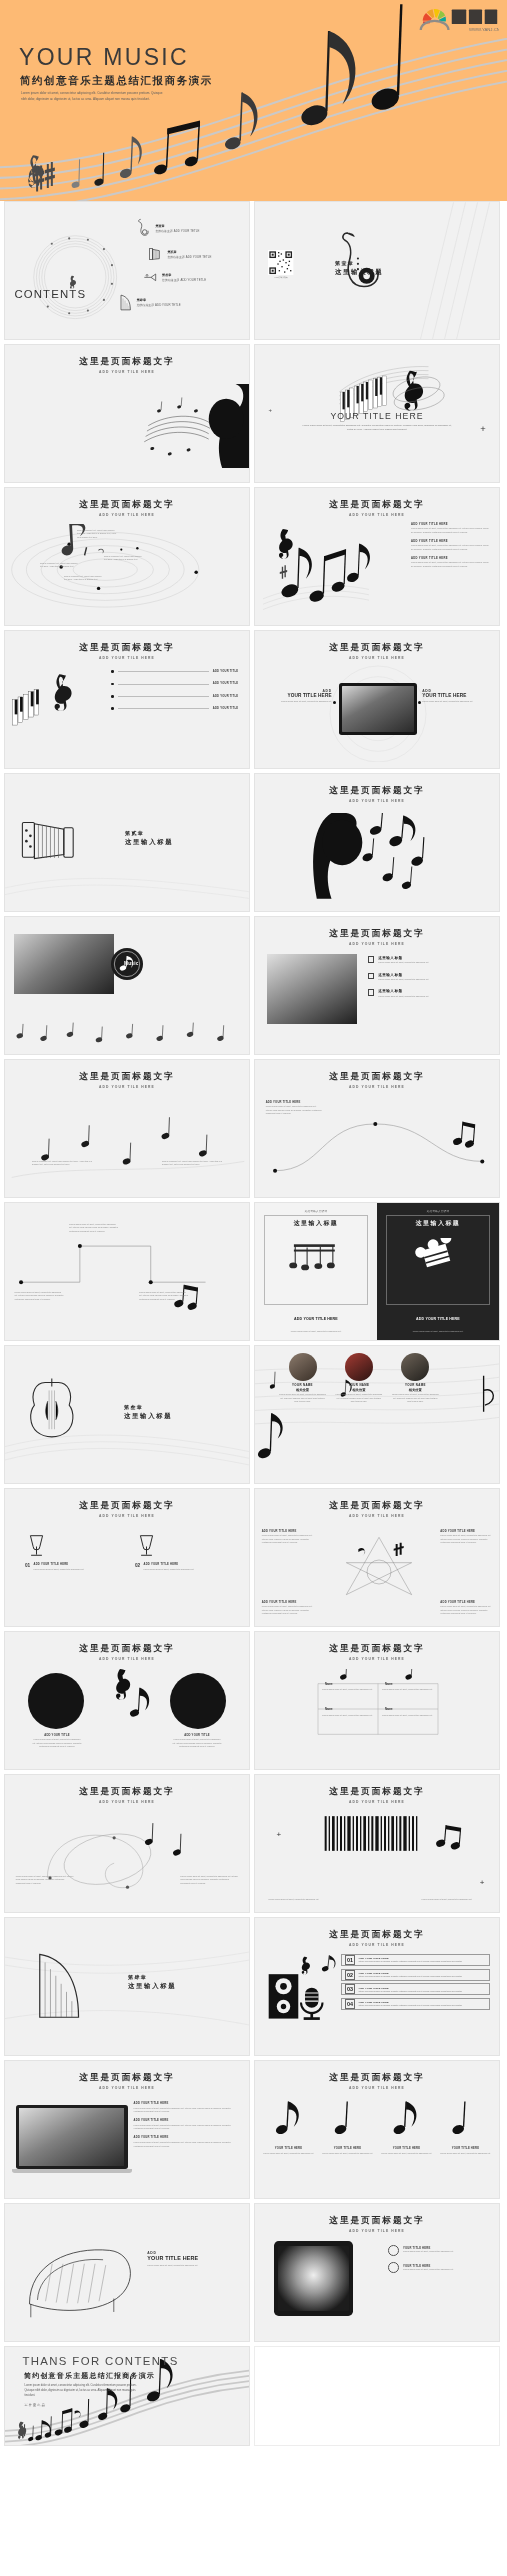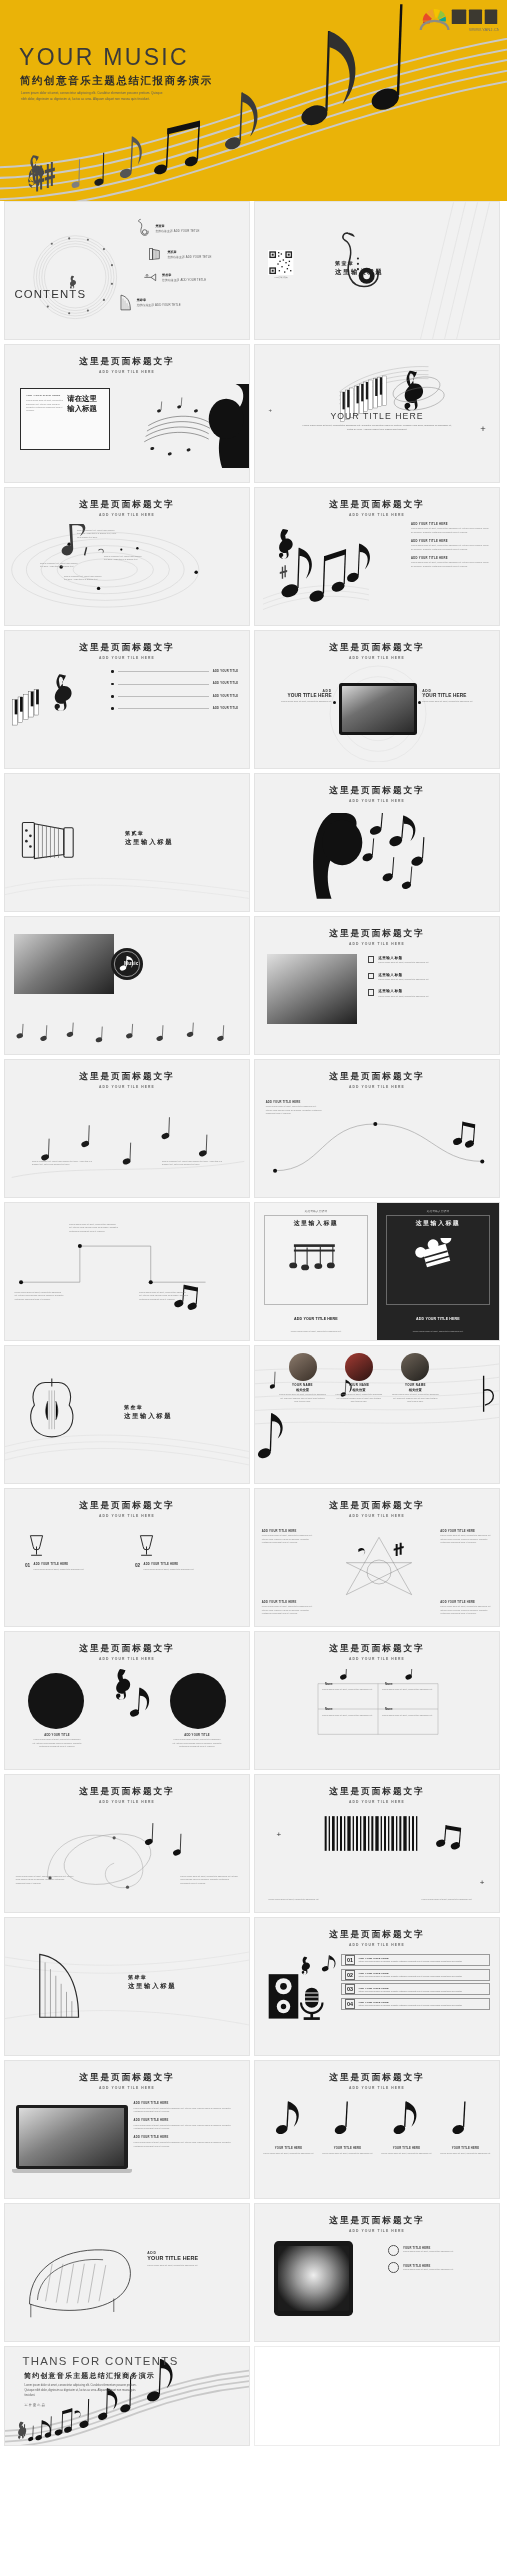--- a/index.html
+++ b/index.html
@@ -30,21 +30,21 @@
     font-size:3.3px; letter-spacing:.34em; color:#6d6d6d;
     text-align:center; margin-top:2px; font-weight:700;
   }
   .tiny{ font-size:2.4px; line-height:1.55; color:#777; }
   .tiny3{ font-size:2.1px; line-height:1.6; color:#888; }
   .lab-sm{ font-size:2.7px; letter-spacing:.08em; font-weight:700; color:#3a3a3a; }
 
   .head{ position:absolute; left:0; right:0; top:10.7px; }
 
   
-  #cover{ height:201px; background:#eab308; position:relative; overflow:hidden; }
+  #cover{ height:201px; background:#fdba74; position:relative; overflow:hidden; }
   .yj-logo{ position:absolute; right:8px; top:5.4px; width:80px; height:29px; opacity:.95; }
   .cover-en{
     position:absolute; left:19px; top:44px;
     font-size:23px; letter-spacing:.10em; color:#3a3a3a;
     font-family:"Liberation Sans",sans-serif; font-weight:300;
   }
   .cover-cn{
     position:absolute; left:20px; top:74px;
     font-size:10.4px; letter-spacing:.16em; font-weight:700;
     font-family:"DejaVu Sans",sans-serif; color:#2c2c2c;
@@ -295,28 +295,20 @@
       </div>
     </div>
   </div>
 
   <div class="row">
     <div class="slide half">
       <div class="head">
         <div class="cn-title s-title">这里是页面标题文字</div>
         <div class="s-sub">ADD YOUR TILE HERE</div>
       </div>
-      <div style="position:absolute;left:14.7px;top:43px;width:90px;height:62px;border:1.3px solid #2b2b2b;background:#fafafa;padding:5.4px;display:flex;gap:2.7px;">
-        <div style="flex:1;">
-          <div style="font-size:2.5px;letter-spacing:.12em;font-weight:700;color:#444;margin-bottom:2px;">ADD YOUR TITLE HERE</div>
-          <div class="tiny3">Lorem ipsum dolor sit amet, consectetur adipiscing elit. Integer nulla faucibus. Curabitur vestibulum consequat urna et vehicula.</div>
-        </div>
-        <div style="width:36px;font-size:7.4px;line-height:1.25;font-weight:700;font-family:'DejaVu Sans',sans-serif;color:#1f1f1f;white-space:pre-line;">请在这里
-输入标题</div>
-      </div>
       <svg width="141" height="84" style="position:absolute;right:0;top:39px;" viewBox="0 0 210 125">
         <path d="M170 125 C160 92 166 62 186 46 C206 30 206 6 190 0 L210 0 L210 125 Z" fill="#111"></path>
         <ellipse cx="176" cy="52" rx="26" ry="30" fill="#111"></ellipse>
         <g fill="none" stroke="#333" stroke-width=".7">
           <path d="M60 62 C90 44 130 44 152 58"></path>
             <path d="M58 70 C88 52 128 52 152 66"></path>
           <path d="M56 78 C86 60 126 60 150 74"></path>
             <path d="M54 86 C84 68 124 68 150 82"></path>
         </g>
         <g fill="#222">

